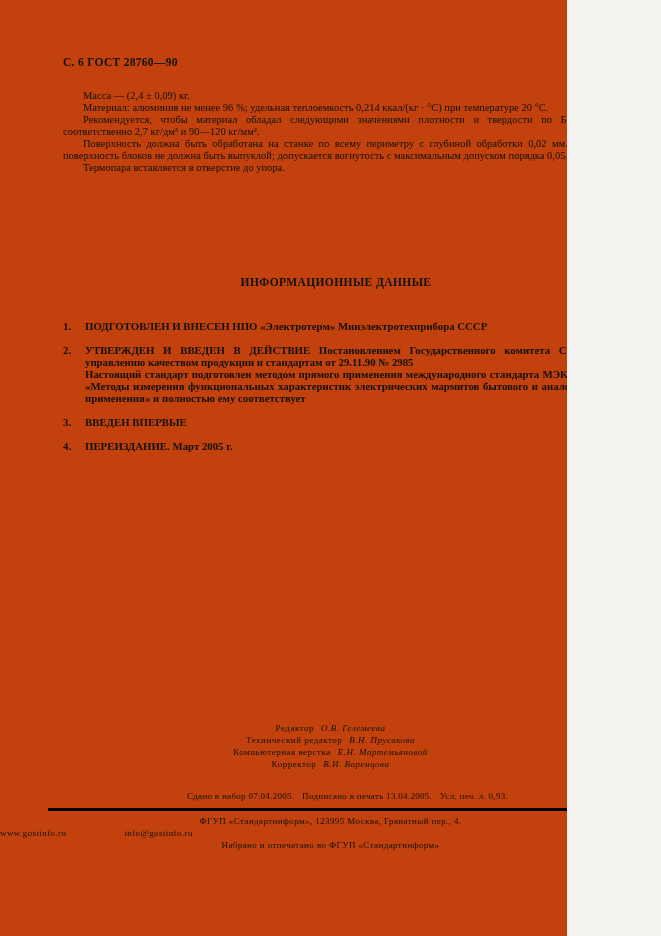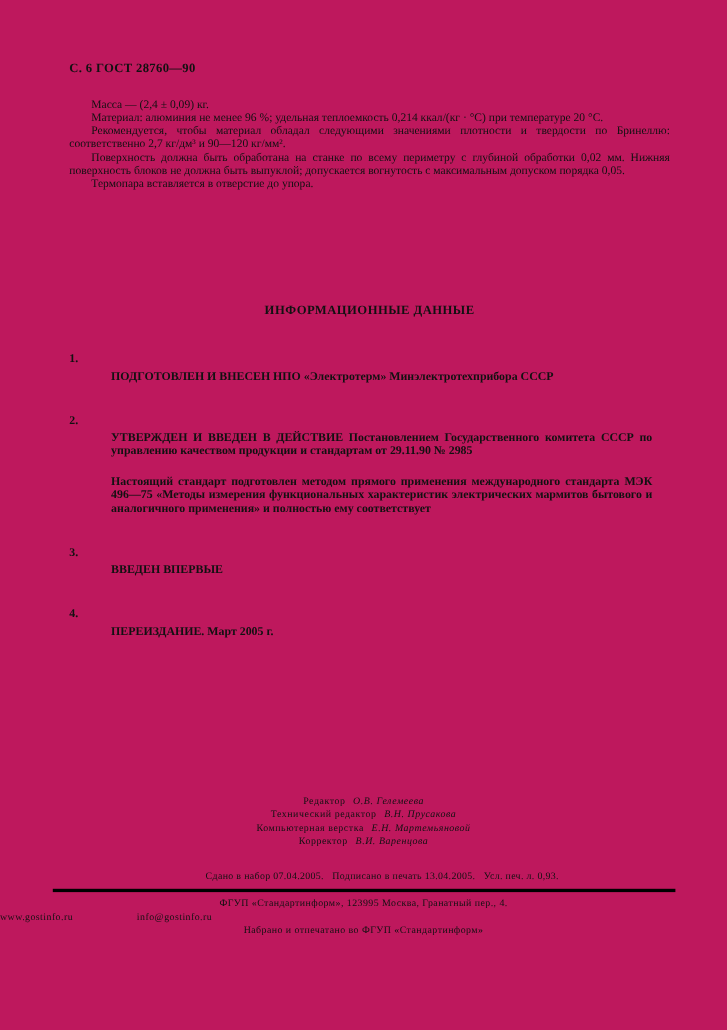--- a/index.html
+++ b/index.html
@@ -4,22 +4,22 @@
 <style>
   html, body { margin: 0; padding: 0; }
   body {
     width: 661px; height: 936px;
     background: #f4f2ee;
     font-family: "Liberation Serif", "DejaVu Serif", serif;
     color: #111;
   }
   .page {
     position: relative;
-    width: 661px; height: 936px;
-    background: #be185d;
+    width: 567px; height: 936px;
+    background: #c2410c;
     overflow: hidden;
   }
   .doc-header {
     position: absolute; top: 56px; left: 63px;
     font-size: 11.5px; font-weight: bold;
     letter-spacing: 0.3px;
   }
   .body-block {
     position: absolute; top: 90px; left: 63px; width: 546px;
     font-size: 10.5px; line-height: 12px;
@@ -35,21 +35,21 @@
     letter-spacing: 0.4px;
     margin: 0 0 32px 0;
   }
   .info-item {
     display: flex;
     margin-bottom: 12px;
     font-size: 10.8px; font-weight: bold; line-height: 12px;
   }
   .item-num { width: 22px; flex: 0 0 22px; }
   .item-body { flex: 1; text-align: justify; }
-  .item-body p { margin: 16px; }
+  .item-body p { margin: 0; }
   .colophon {
     position: absolute; top: 722px; left: 0; width: 661px;
     font-size: 9px; line-height: 12px;
     text-align: center;
   }
   .credit-line { letter-spacing: 0.5px; }
   .credit-name { font-style: italic; margin-left: 7px; }
   .print-block { margin-top: 20px; padding-left: 34px; }
   .print-line { white-space: pre; letter-spacing: 0.3px; }
   .divider-rule {

